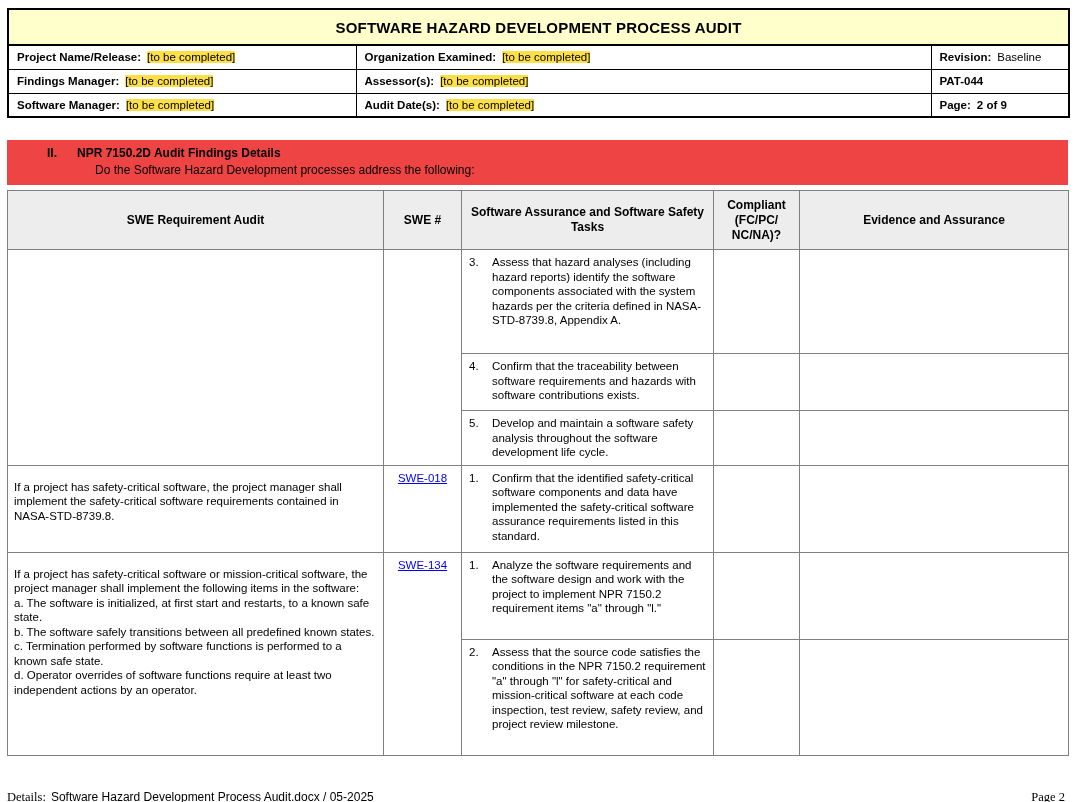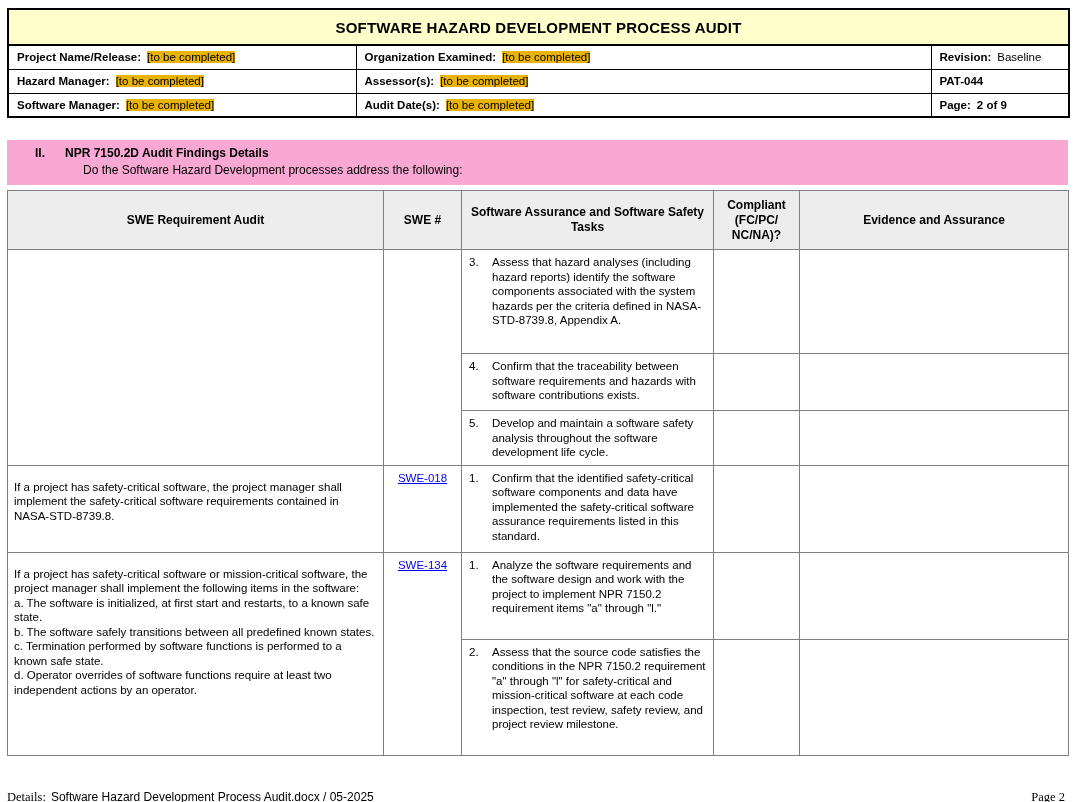--- a/index.html
+++ b/index.html
@@ -12,25 +12,25 @@
   .page { position:absolute; left:7px; top:8px; width:1061px; }
 
   
   table.info { width:1061px; border-collapse:collapse; border:2px solid #000; table-layout:fixed; }
   table.info td { border:1px solid #000; vertical-align:middle; padding:2px 8px; font-size:11.5px; }
   table.info tr.title-row td { border-bottom:2px solid #000; background:#FFFFCC; height:36px; text-align:center; }
   .doc-title { font-size:15px; font-weight:bold; letter-spacing:.2px; }
   table.info tr.data-row { height:24px; }
   .lbl { font-weight:bold; }
   .val { margin-left:6px; }
-  .val.hl { background:#eab308; }
+  .val.hl { background:#fde047; }
   .val.bold { font-weight:bold; }
 
   
-  .section-band { margin-top:22px; background:#f9a8d4; height:45px; padding-top:5px; }
+  .section-band { margin-top:22px; background:#ef4444; height:45px; padding-top:5px;padding-left:12px; }
   .sec-line1 { display:flex; font-size:12px; font-weight:bold; line-height:17px; }
   .sec-num { margin-left:28px; width:30px; }
   .sec-sub { margin-left:76px; font-size:12px; line-height:17px; }
 
   
   table.main { margin-top:5px; width:1061px; border-collapse:collapse; table-layout:fixed; }
   table.main th, table.main td { border:1px solid #808080; vertical-align:top; }
   table.main thead th {
     background:#EDEDED; height:59px; vertical-align:middle; text-align:center;
     font-size:12px; font-weight:bold; white-space:pre-line; line-height:15px; padding:2px 4px;
@@ -71,21 +71,21 @@
           <span class="doc-title">SOFTWARE HAZARD DEVELOPMENT PROCESS AUDIT</span>
         </td>
       </tr>
 
     <tr class="data-row">
           <td><span class="lbl">Project Name/Release:</span><span class="val hl">[to be completed]</span></td>
           <td><span class="lbl">Organization Examined:</span><span class="val hl">[to be completed]</span></td>
           <td><span class="lbl">Revision:</span><span class="val">Baseline</span></td>
         </tr>
         <tr class="data-row">
-          <td><span class="lbl">Hazard Manager:</span><span class="val hl">[to be completed]</span></td>
+          <td><span class="lbl">Findings Manager:</span><span class="val hl">[to be completed]</span></td>
           <td><span class="lbl">Assessor(s):</span><span class="val hl">[to be completed]</span></td>
           <td><span class="lbl">PAT-044</span></td>
         </tr>
         <tr class="data-row">
           <td><span class="lbl">Software Manager:</span><span class="val hl">[to be completed]</span></td>
           <td><span class="lbl">Audit Date(s):</span><span class="val hl">[to be completed]</span></td>
           <td><span class="lbl">Page:</span><span class="val bold">2 of 9</span></td>
         </tr>
       </tbody>
   </table>

